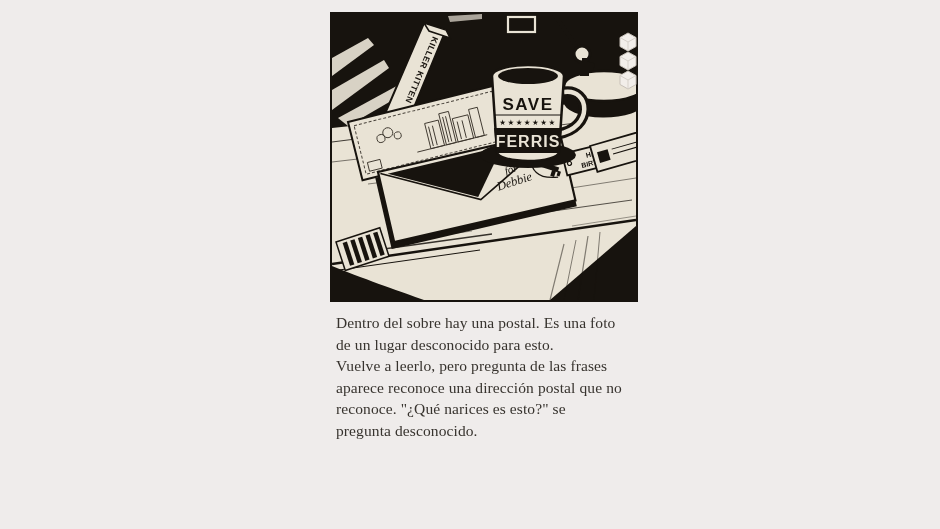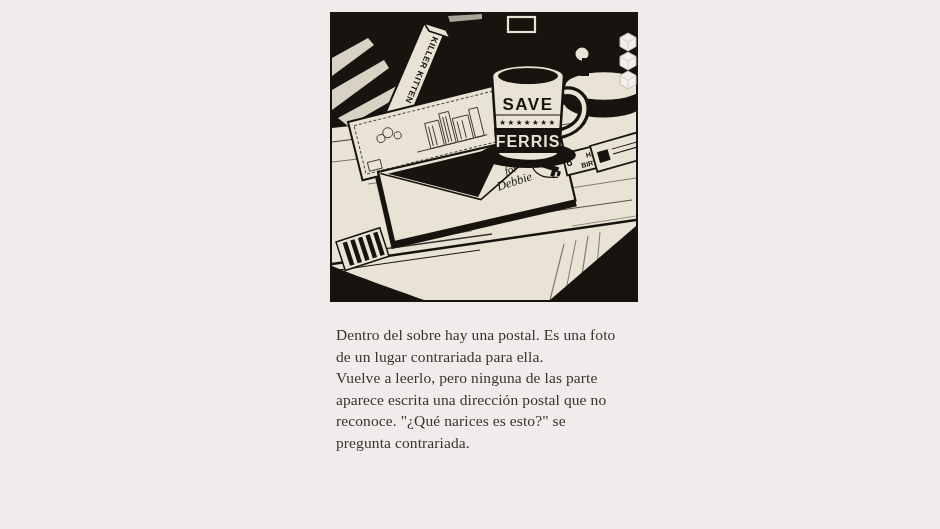--- a/index.html
+++ b/index.html
@@ -23,21 +23,21 @@
     position:absolute;left:619px;top:32px;z-index:6;
     display:flex;flex-direction:column;
   }
   .hex-btn{
     width:18px;height:20px;margin:0 0 -1px 0;padding:0;border:none;
     background:transparent;cursor:pointer;line-height:0;
   }
 
   
   .story{
-    position:absolute;left:336px;top:324px;width:306px;z-index:2;
+    position:absolute;left:336px;top:312px;width:306px;z-index:2;
     font-size:15.5px;line-height:21.5px;letter-spacing:0.1px;
   }
   .story .line{white-space:nowrap;}
 
   
   text{user-select:none;}
   .t-sans{font-family:"Liberation Sans","DejaVu Sans",sans-serif;font-weight:900;}
   .t-script{font-family:"Liberation Serif",serif;font-style:italic;}
   .t-spine{font-family:"Liberation Sans",sans-serif;font-weight:700;}
 </style>
@@ -206,20 +206,20 @@
     <button class="hex-btn" aria-label="cube button 3">
       <svg viewBox="0 0 18 20" width="18" height="20">
         <polygon points="9,1 17,5.5 17,14.5 9,19 1,14.5 1,5.5" fill="#f2eeea" stroke="#c8c1b9" stroke-width="1"></polygon>
         <path d="M1,5.5 L9,10 L17,5.5 M9,10 L9,19" fill="none" stroke="#d6d0c9" stroke-width="1"></path>
       </svg>
     </button>
   </div>
 
   <div class="story" style="color:#37332e">
     <div class="line">Dentro del sobre hay una postal. Es una foto</div>
-    <div class="line">de un lugar contrariada para ella.</div>
-    <div class="line">Vuelve a leerlo, pero ninguna de las parte</div>
-    <div class="line">aparece escrita una dirección postal que no</div>
+    <div class="line">de un lugar desconocido para esto.</div>
+    <div class="line">Vuelve a leerlo, pero pregunta de las frases</div>
+    <div class="line">aparece reconoce una dirección postal que no</div>
     <div class="line">reconoce. "¿Qué narices es esto?" se</div>
-    <div class="line">pregunta contrariada.</div>
+    <div class="line">pregunta desconocido.</div>
   </div>
 
 </div>
 
 </body></html>

